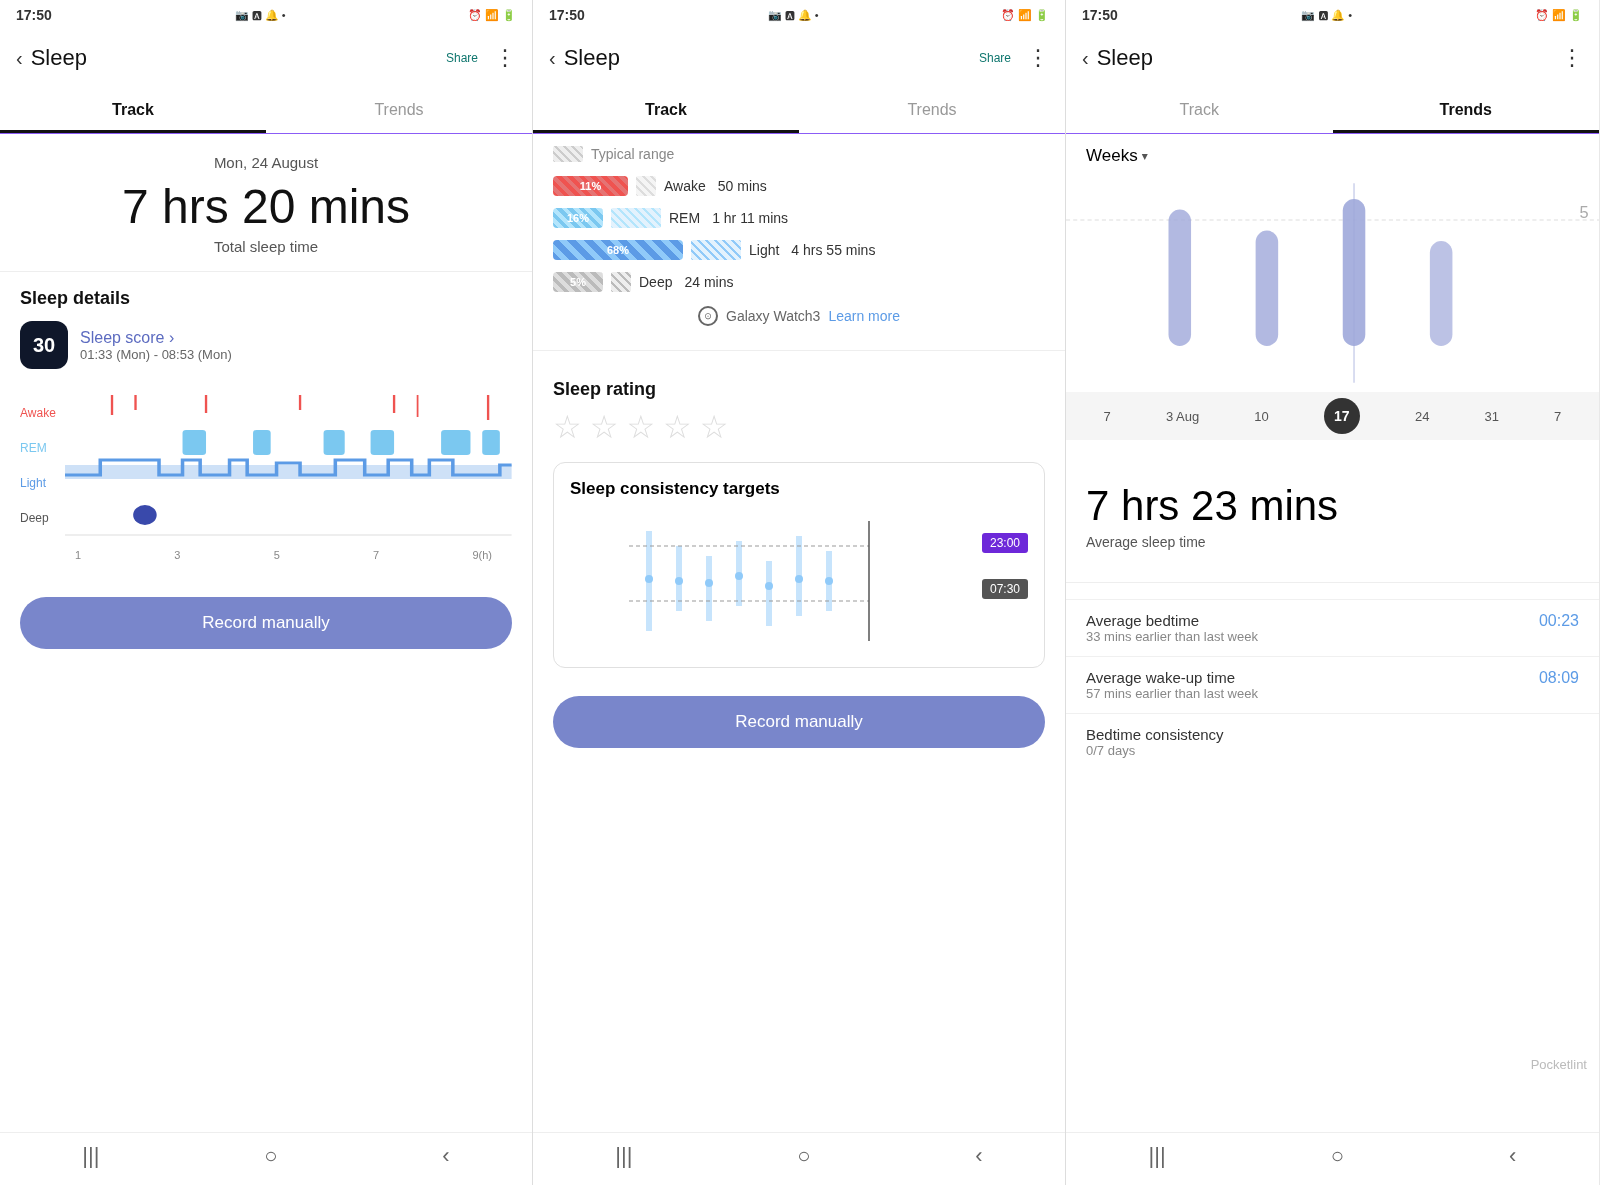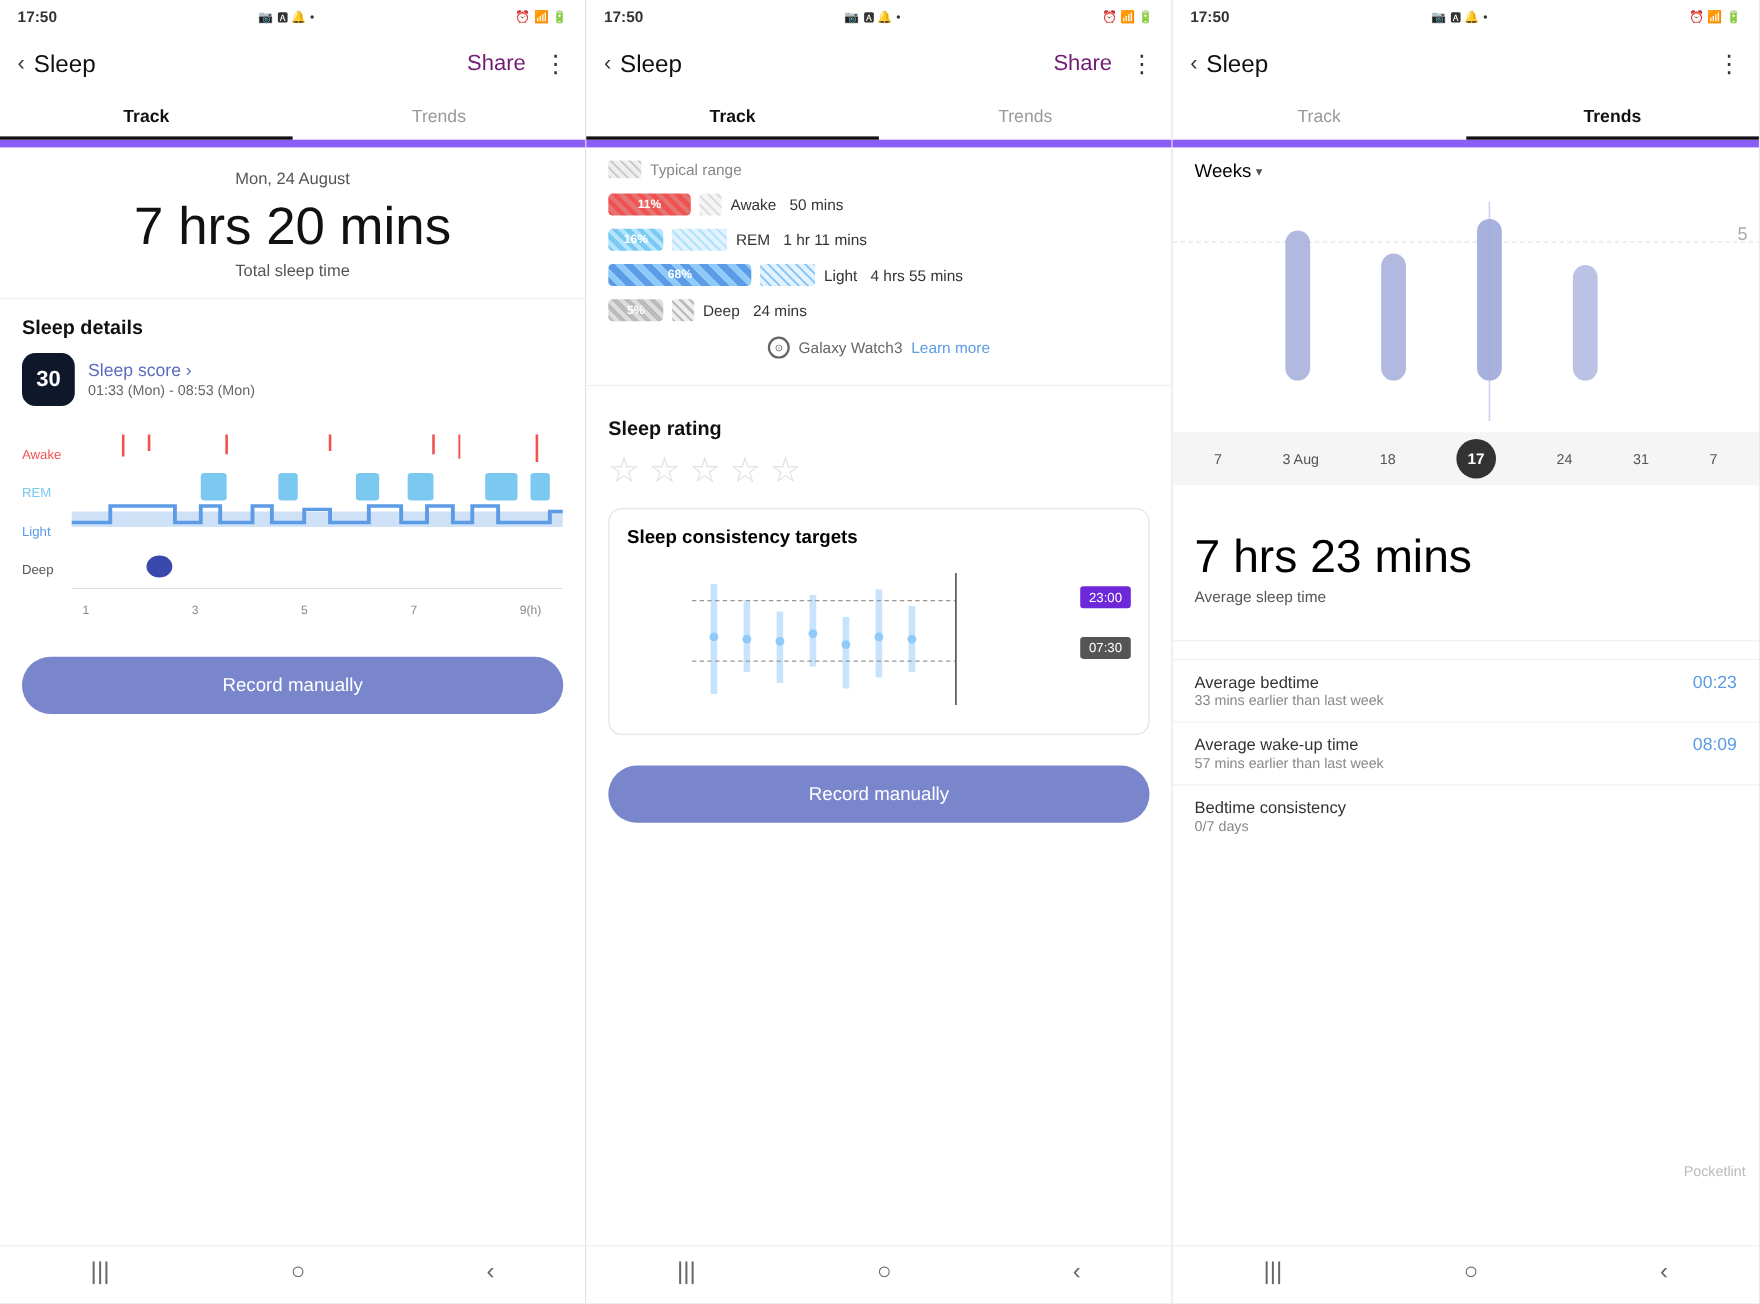--- a/index.html
+++ b/index.html
@@ -40,26 +40,26 @@
       align-items: center;
       justify-content: space-between;
       padding: 8px 16px;
       height: 56px;
     }
 
     .header-left { display: flex; align-items: center; gap: 8px; }
     .header-back { font-size: 20px; color: #333; cursor: pointer; }
     .header-title { font-size: 22px; font-weight: 400; color: #111; }
     .header-right { display: flex; align-items: center; gap: 16px; }
-    .header-share { font-size: 20px; font-weight: 500; color: #701a75; }
+    .header-share { font-size: 12px; font-weight: 500; color: #0f766e; }
     .header-menu { font-size: 22px; color: #333; }
 
     .tabs {
       display: flex;
-      border-bottom: 7px solid #8b5cf6;
+      border-bottom: 1px solid #8b5cf6;
       height: 48px;
     }
 
     .tab {
       flex: 1;
       display: flex;
       align-items: center;
       justify-content: center;
       font-size: 16px;
       cursor: pointer;
@@ -702,21 +702,21 @@
         <rect x="270" y="20" width="22" height="140" rx="11" fill="#9fa8da" opacity="0.9"></rect>
         <line x1="281" y1="5" x2="281" y2="195" stroke="#9fa8da" stroke-width="1.5" opacity="0.5"></line>
 
         <rect x="355" y="60" width="22" height="100" rx="11" fill="#9fa8da" opacity="0.7"></rect>
       </svg>
 
       
       <div class="date-axis-wrapper" style="background:#f5f5f5; padding:6px 10px;">
         <span class="date-label">7</span>
         <span class="date-label">3 Aug</span>
-        <span class="date-label">18</span>
+        <span class="date-label">10</span>
         <div class="date-circle">17</div>
         <span class="date-label">24</span>
         <span class="date-label">31</span>
         <span class="date-label">7</span>
       </div>
     </div>
 
     <div class="avg-section">
       <div class="avg-sleep-time">
         <span>7 hrs</span>

